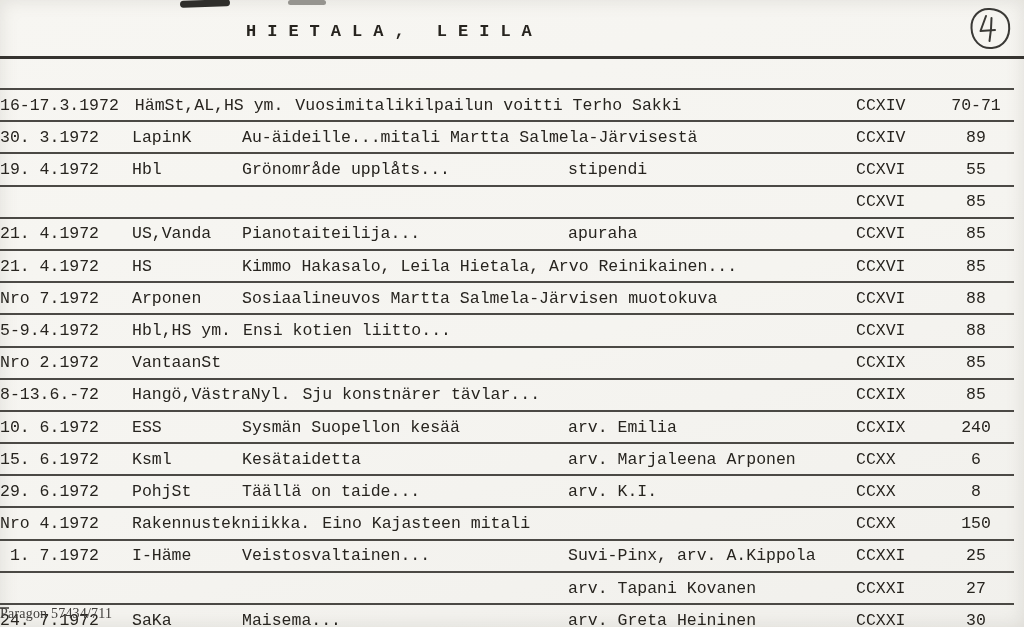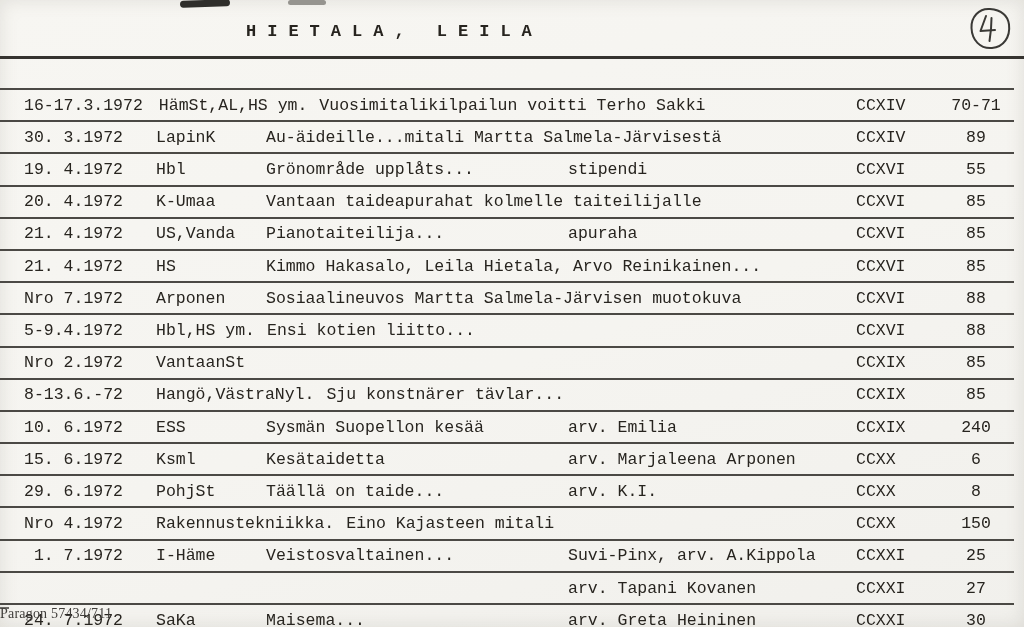--- a/index.html
+++ b/index.html
@@ -41,21 +41,21 @@
   .row{
     position:relative;height:30.2px;
     border-bottom:2px solid var(--line);
     font-size:16.5px;line-height:1;
   }
   .flow{
     position:absolute;left:0;bottom:6px;right:0;
     display:flex;align-items:baseline;
   }
   .cell{white-space:pre;}
-  .c-date{margin-left:24px;min-width:132px;box-sizing:border-box;padding-right:16px;}
+  .c-date{margin-left:0;min-width:132px;box-sizing:border-box;padding-right:16px;}
   .c-source{min-width:110px;box-sizing:border-box;padding-right:12px;}
   .c-note{position:absolute;left:568px;bottom:6px;white-space:pre;}
   .c-vol{position:absolute;left:856px;bottom:6px;white-space:pre;}
   .c-page{position:absolute;left:940px;bottom:6px;width:72px;text-align:center;white-space:pre;}
   
   .footer{
     position:absolute;left:0;top:606px;
     font-family:Liberation Serif, serif;
     font-size:14px;color:#3f3d3a;letter-spacing:.2px;
   }
@@ -108,25 +108,20 @@
       <span class="cell c-date">19. 4.1972</span>
       <span class="cell c-source">Hbl</span>
       <span class="cell c-desc">Grönområde upplåts...</span>
     </div>
     <span class="c-note">stipendi</span>
     <span class="c-vol">CCXVI</span>
     <span class="c-page">55</span>
   </div>
 
   <div class="row">
-    <div class="flow">
-      <span class="cell c-date">20. 4.1972</span>
-      <span class="cell c-source">K-Umaa</span>
-      <span class="cell c-desc">Vantaan taideapurahat kolmelle taiteilijalle</span>
-    </div>
     <span class="c-note"></span>
     <span class="c-vol">CCXVI</span>
     <span class="c-page">85</span>
   </div>
 
   <div class="row">
     <div class="flow">
       <span class="cell c-date">21. 4.1972</span>
       <span class="cell c-source">US,Vanda</span>
       <span class="cell c-desc">Pianotaiteilija...</span>

